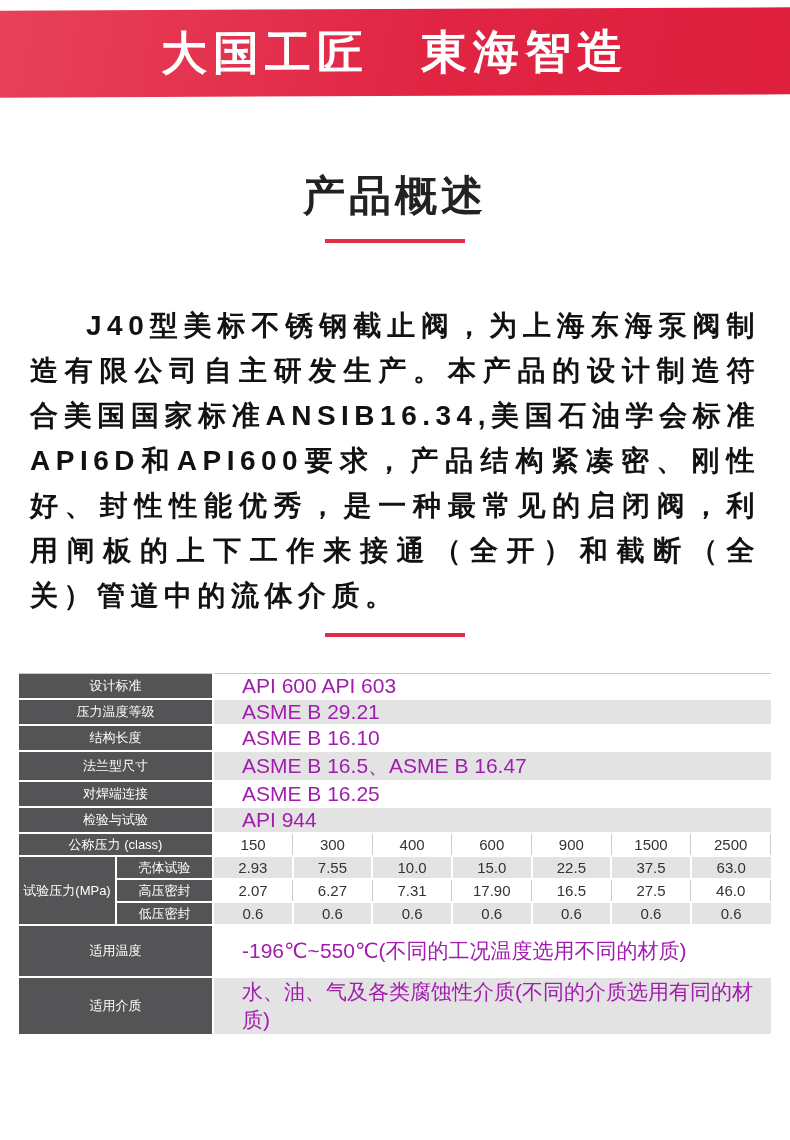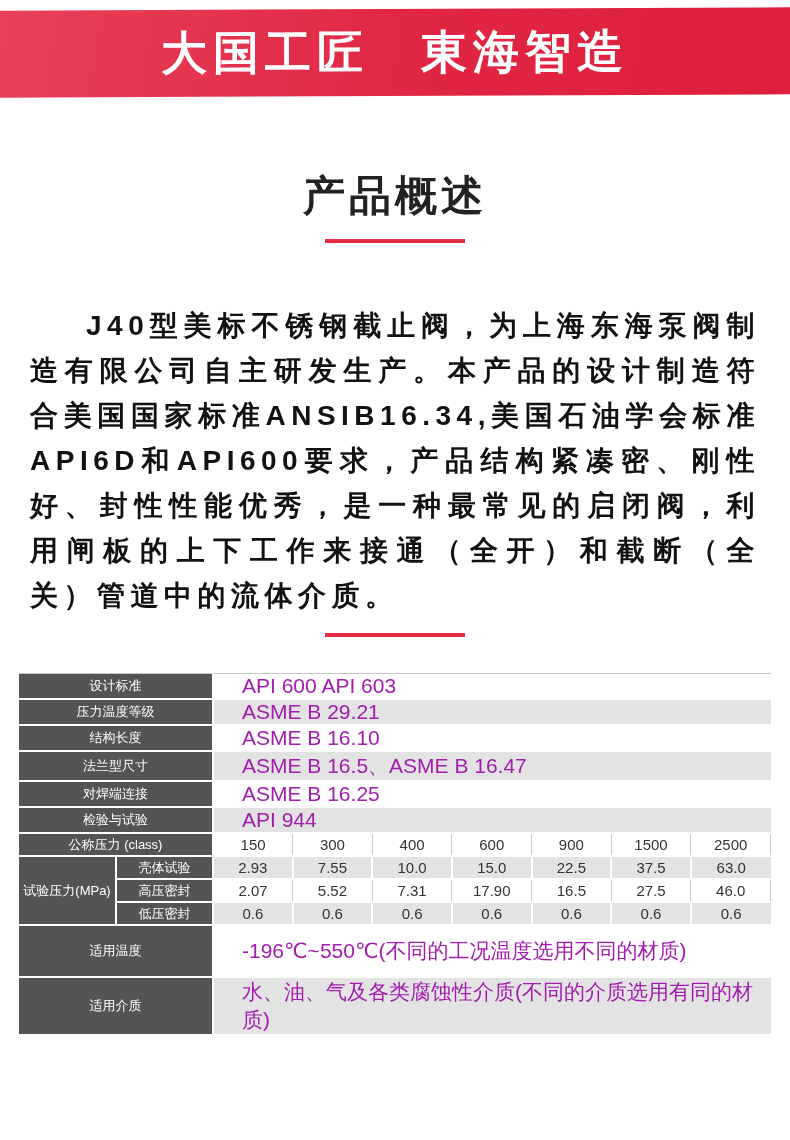--- a/index.html
+++ b/index.html
@@ -172,21 +172,21 @@
           <td class="num">7.55</td>
           <td class="num">10.0</td>
           <td class="num">15.0</td>
           <td class="num">22.5</td>
           <td class="num">37.5</td>
           <td class="num">63.0</td>
         </tr>
         <tr class="press w">
           <td class="hdr">高压密封</td>
           <td class="num">2.07</td>
-          <td class="num">5.52</td>
+          <td class="num">6.27</td>
           <td class="num">7.31</td>
           <td class="num">17.90</td>
           <td class="num">16.5</td>
           <td class="num">27.5</td>
           <td class="num">46.0</td>
         </tr>
         <tr class="press g">
           <td class="hdr">低压密封</td>
           <td class="num">0.6</td>
           <td class="num">0.6</td>

